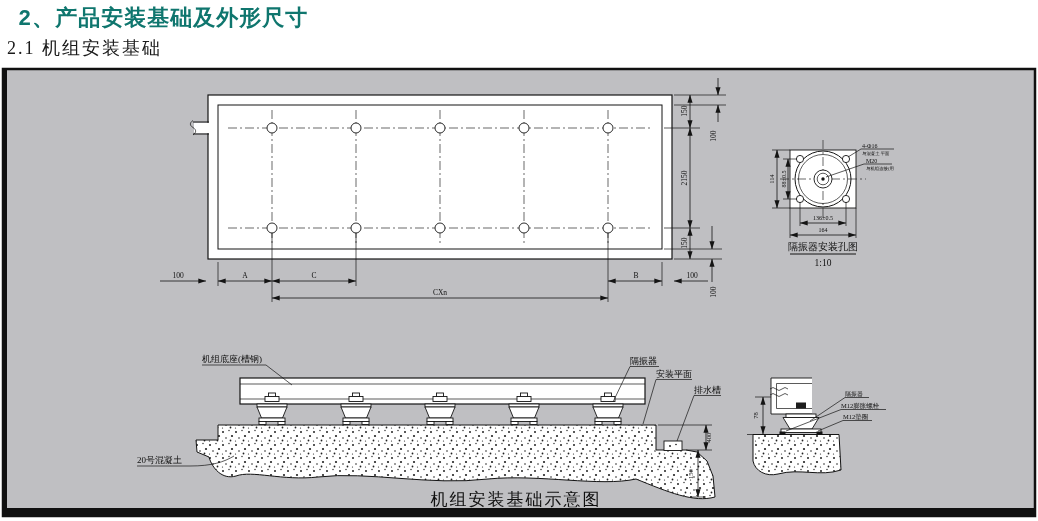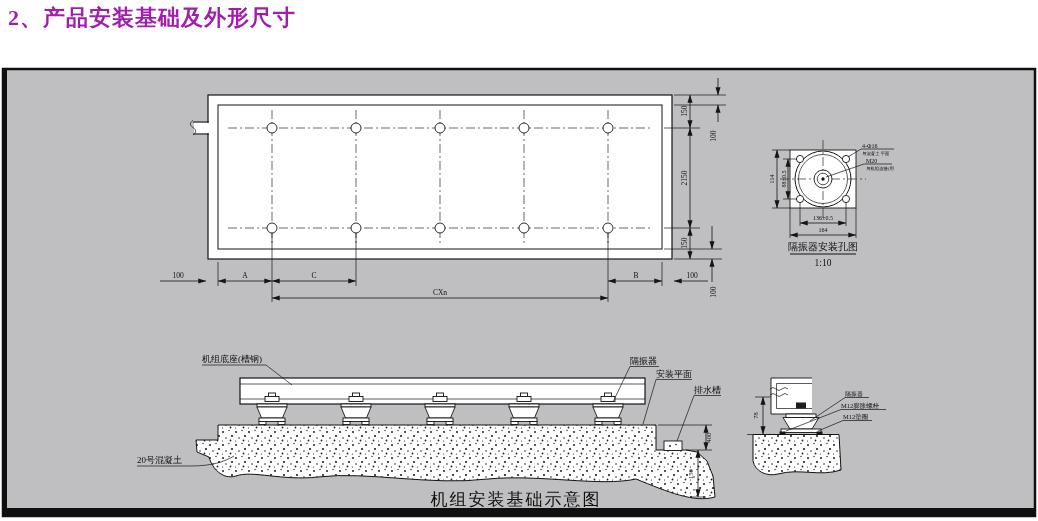--- a/index.html
+++ b/index.html
@@ -1,34 +1,35 @@
 <!DOCTYPE html>
 <html><head>
 <meta charset="utf-8">
 <style>
   html,body{margin:0;padding:0;background:#888;}
   .page{position:relative;width:1038px;height:521px;background:#fff;overflow:hidden;
         font-family:"Liberation Serif","DejaVu Serif",serif;}
-  .doc-title{position:absolute;left:8px;top:3px;font-family:Liberation Serif, serif;
-        font-weight:bold;font-size:22px;color:#a21caf;letter-spacing:1px;}
+  .doc-title{position:absolute;left:18px;top:3px;font-family:Liberation Mono, monospace;
+        font-weight:bold;font-size:22px;color:#0f766e;letter-spacing:1px;}
   .doc-subtitle{position:absolute;left:7px;top:36px;font-size:18px;color:#1a1a1a;letter-spacing:2px;}
   svg{position:absolute;left:0;top:0;}
   svg text{fill:#101010;font-family:"Liberation Serif","DejaVu Serif",serif;}
   .thin{stroke:#141414;stroke-width:.7;fill:none;}
   .med{stroke:#141414;stroke-width:1;fill:none;}
   .obj{stroke:#141414;stroke-width:1.2;fill:#fff;}
   .objn{stroke:#141414;stroke-width:.9;fill:#fff;}
   .dim{stroke:#141414;stroke-width:.8;fill:none;}
   .cl{stroke:#2a2a2a;stroke-width:.7;fill:none;stroke-dasharray:9 3 2 3;}
 </style>
 </head>
 <body>
 
 <div class="page">
   <div class="doc-title">2、产品安装基础及外形尺寸</div>
+  <div class="doc-subtitle">2.1 机组安装基础</div>
 
   <svg width="1038" height="521" viewBox="0 0 1038 521">
     <defs>
       <marker id="arr" viewBox="0 0 10 8" refX="9.6" refY="4" markerWidth="10" markerHeight="8" orient="auto-start-reverse">
         <path d="M0,0.8 L10,4 L0,7.2 Z" fill="#141414"></path>
       </marker>
       <pattern id="stip" width="13" height="13" patternUnits="userSpaceOnUse">
         <rect width="13" height="13" fill="#fff"></rect>
         <circle cx="2" cy="3" r="1" fill="#222"></circle>
         <circle cx="8" cy="1.5" r=".7" fill="#222"></circle>

